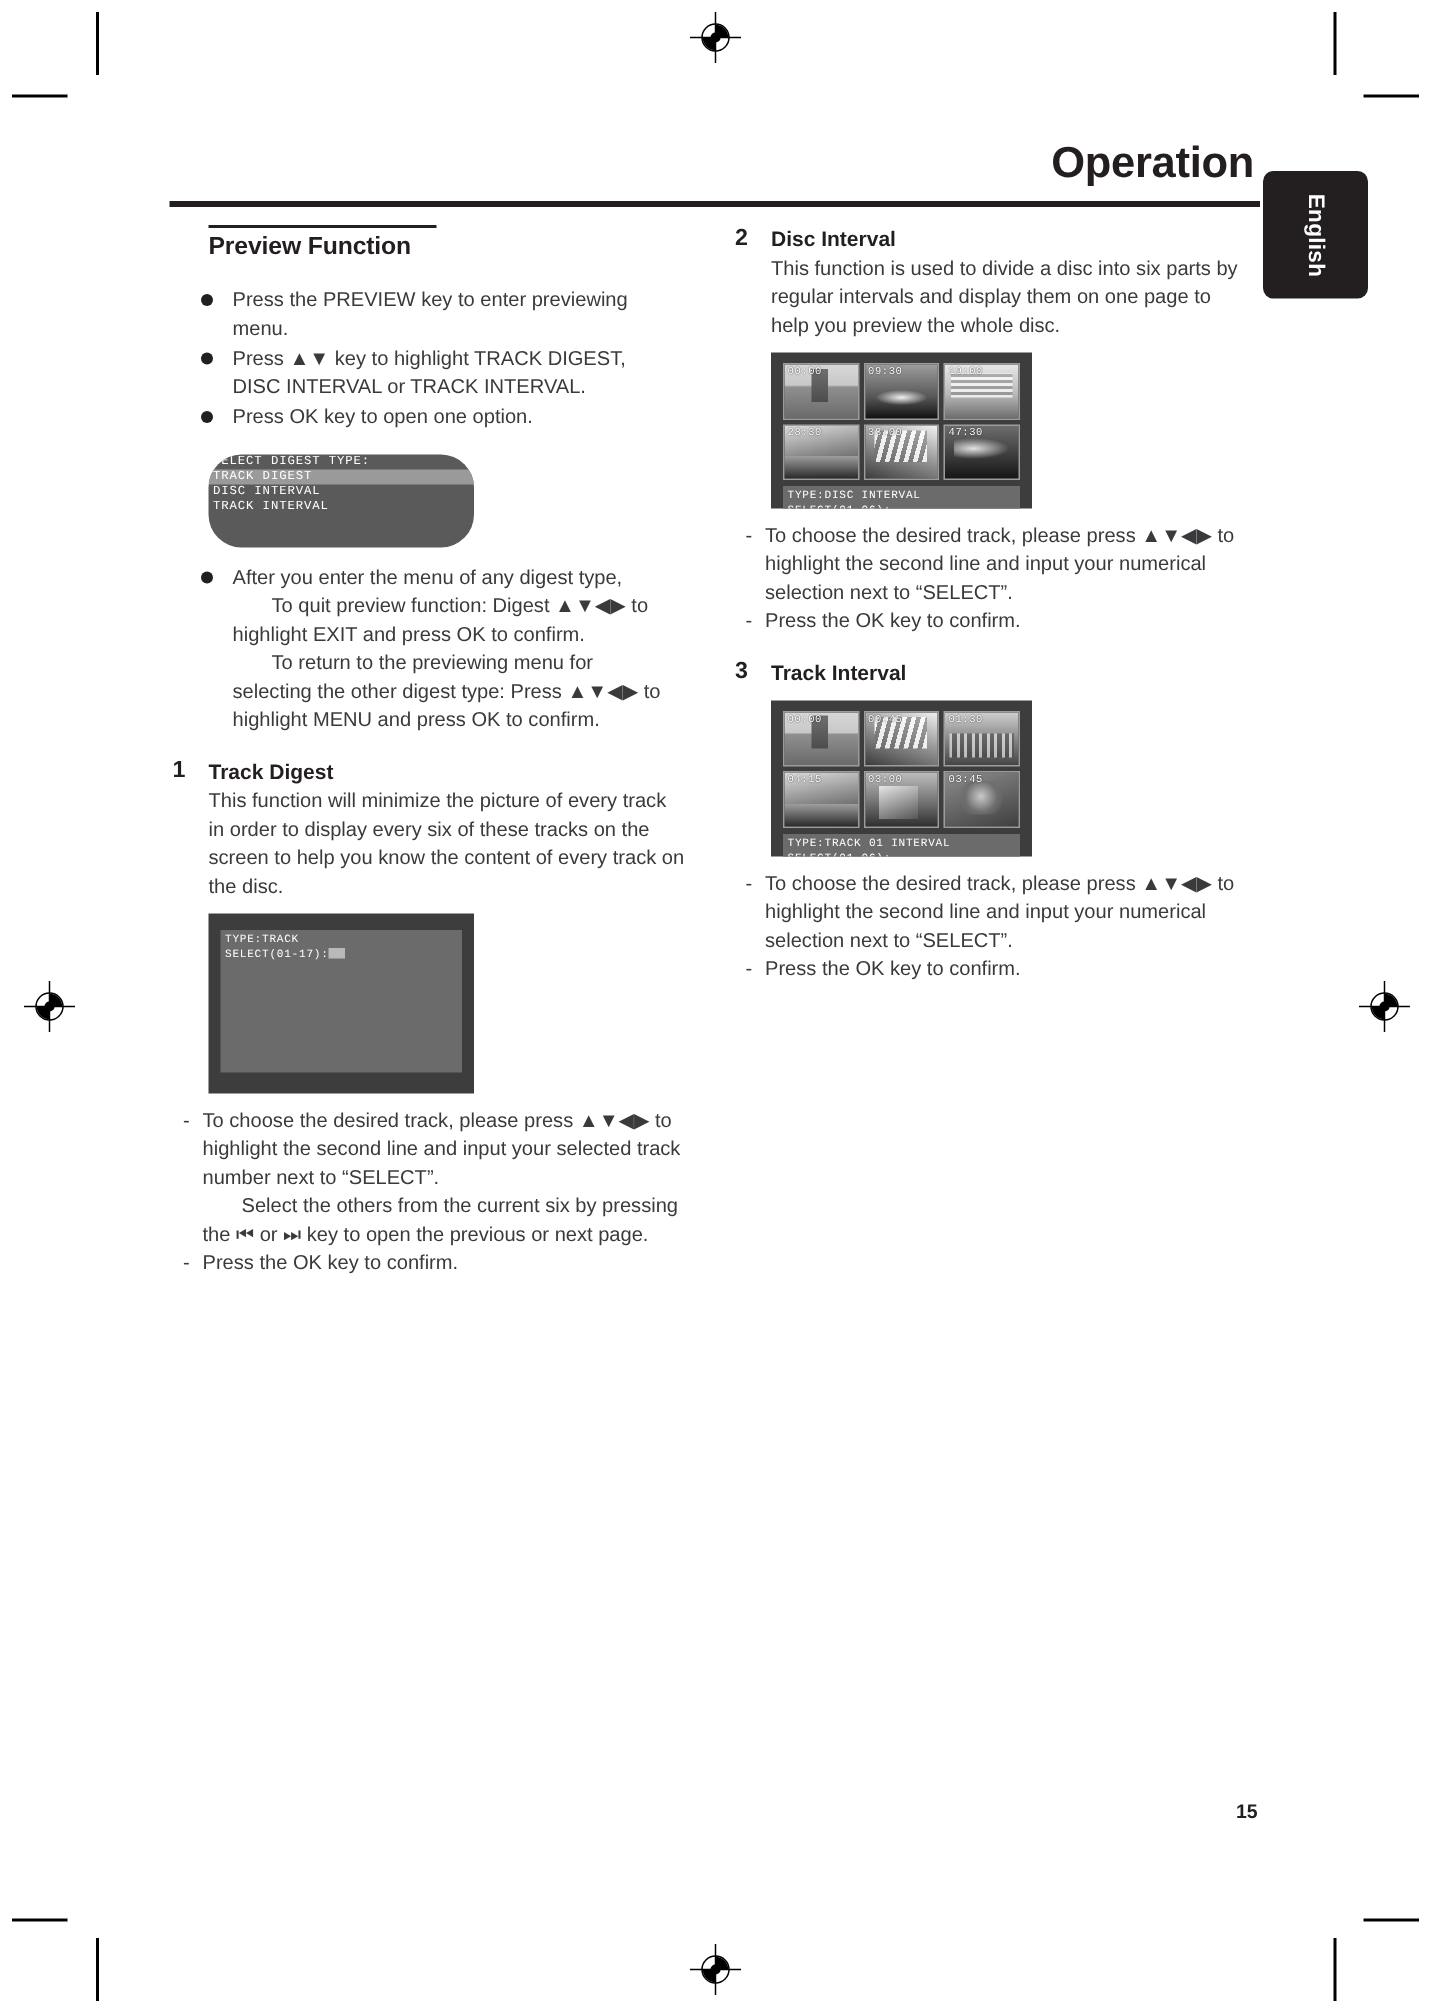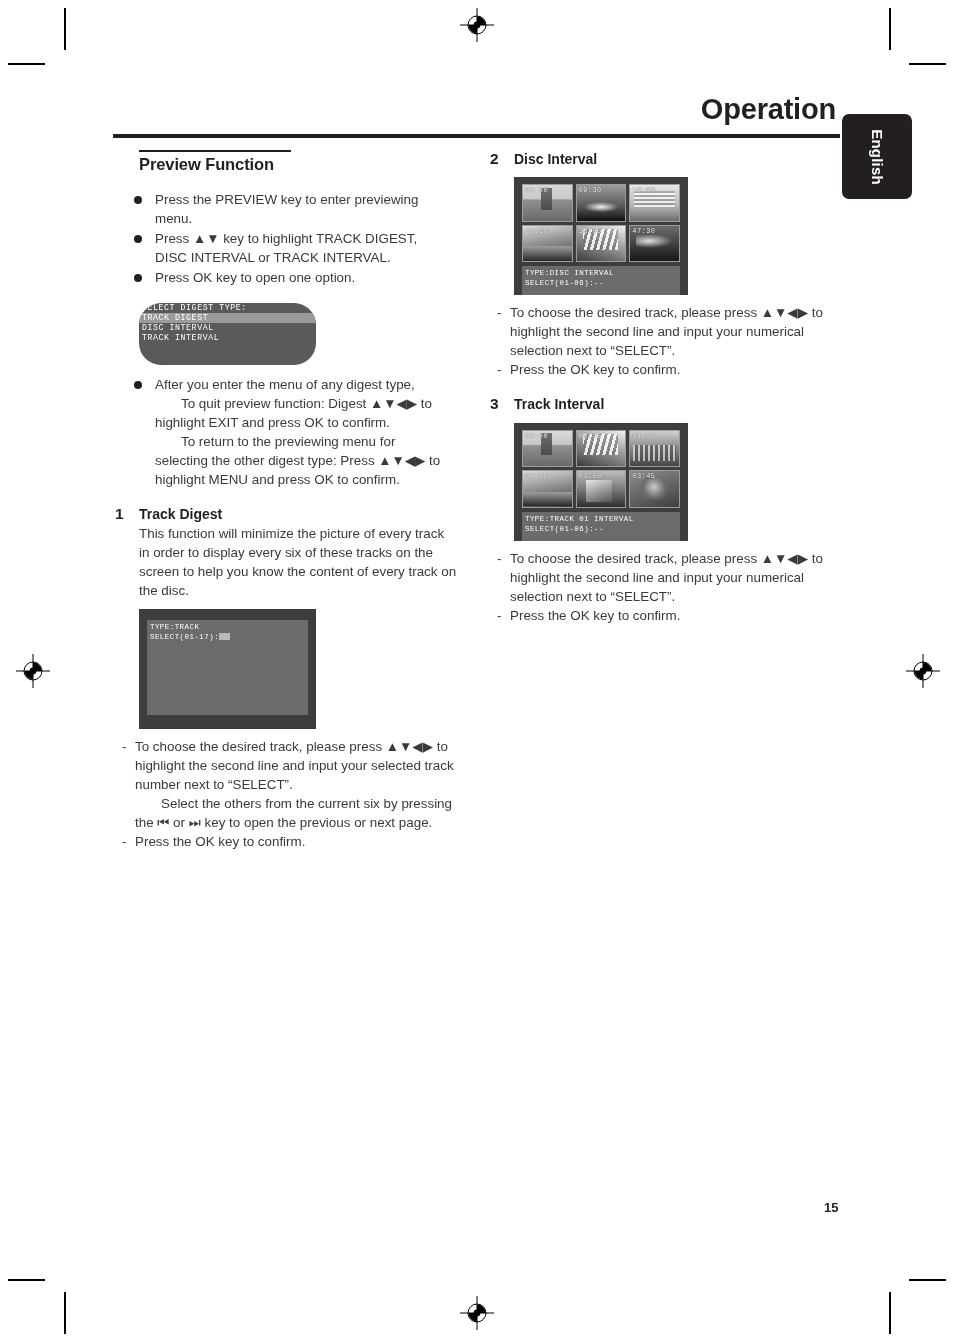--- a/index.html
+++ b/index.html
@@ -209,21 +209,21 @@
 
   
   .osd-grid {
     width: 177px;
     height: 120px;
     margin: 9px 0 0 26px;
     padding: 7px 8px 0 8px;
     box-sizing: border-box;
     background: #3d3d3d;
   }
-  .osd-grid.wide { width: 174px; height: 118px; }
+  .osd-grid.wide { width: 174px; height: 104px; }
 
   .thumbs {
     display: grid;
     grid-template-columns: repeat(3, 1fr);
     grid-template-rows: repeat(2, 1fr);
     gap: 3px;
     height: 78px;
   }
   .thumb {
     position: relative;
@@ -427,20 +427,21 @@
       </li>
       <li><span>Press the OK key to confirm.</span></li>
     </ul>
   </div>
 
   <div class="col col-right">
 
     <div class="numbered" style="margin-top:0;">
       <div class="num">2</div>
       <h3>Disc Interval</h3>
+      <p class="body">This function is used to divide a disc into six parts by regular intervals and display them on one page to help you preview the whole disc.</p>
     </div>
 
     <div class="osd osd-grid wide">
       <div class="thumbs">
         <div class="thumb">
             <div class="img ph1"></div>
             <div class="tlabel">00:00</div>
           </div>
         <div class="thumb">
             <div class="img ph8"></div>

